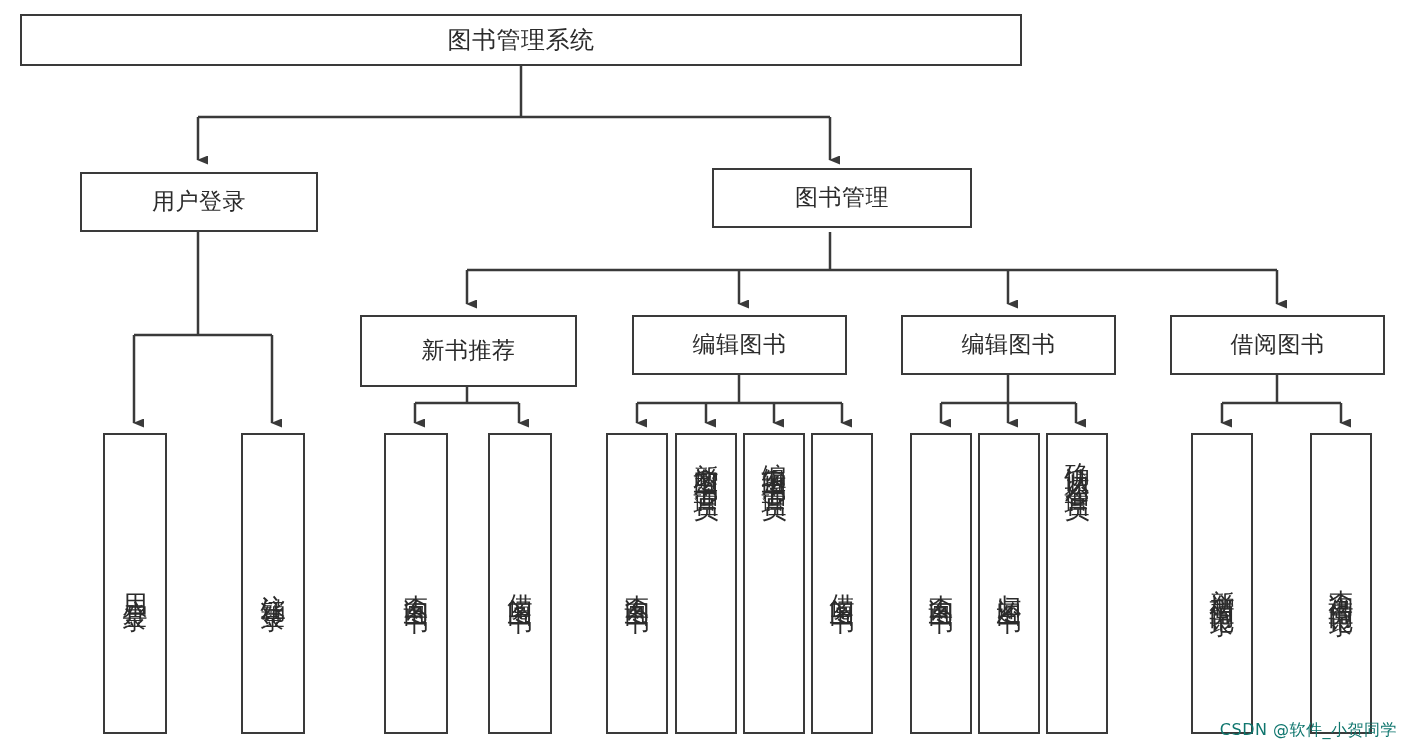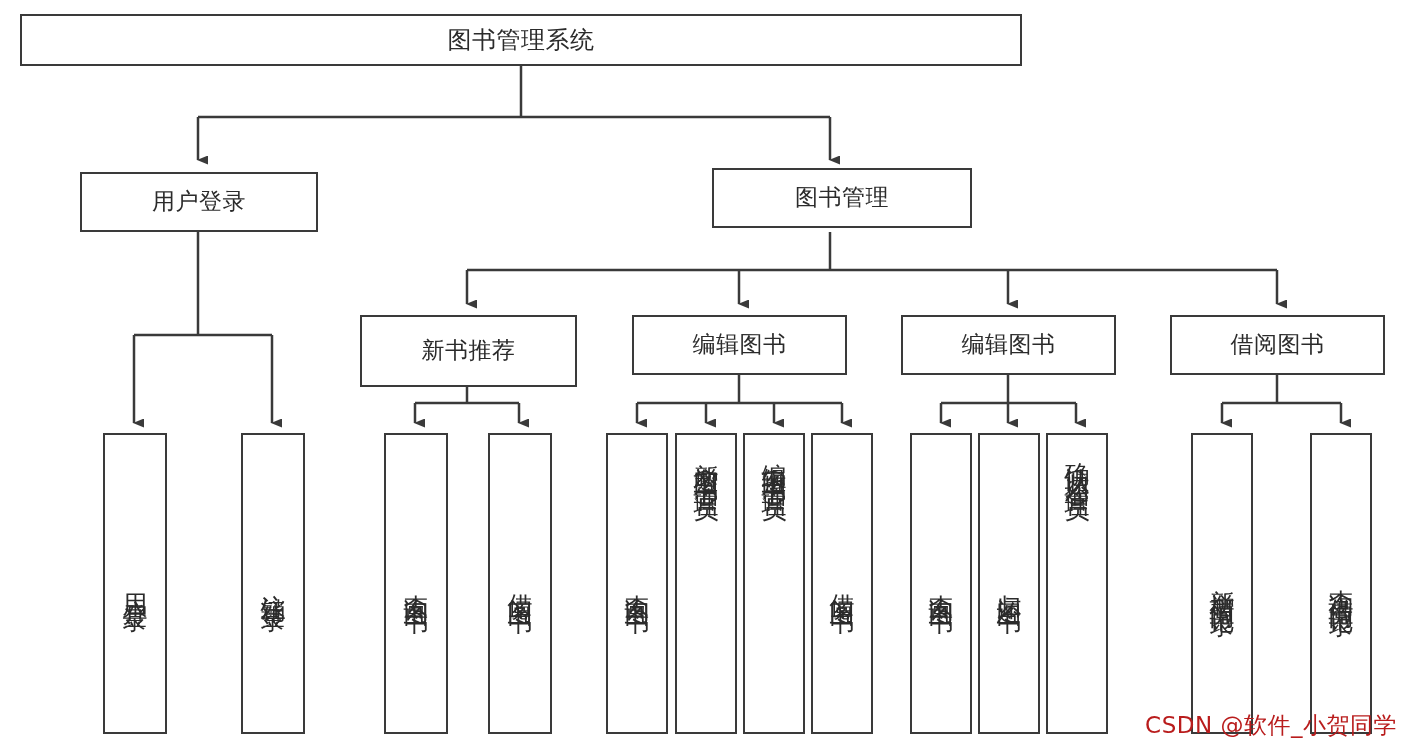--- a/index.html
+++ b/index.html
@@ -64,22 +64,22 @@
     margin: 0 auto;
   }
   .node.vertical.centered {
     align-items: center;
     padding-top: 0;
   }
   .watermark {
     position: absolute;
     right: 8px;
     bottom: 6px;
-    font-size: 23px;
-    color: #b91c1c;
+    font-size: 16px;
+    color: #0f766e;
     letter-spacing: 0.5px;
     z-index: 3;
     white-space: nowrap;
   }
 </style>
 </head>
 <body>
 
 <div id="diagram-root">
 

